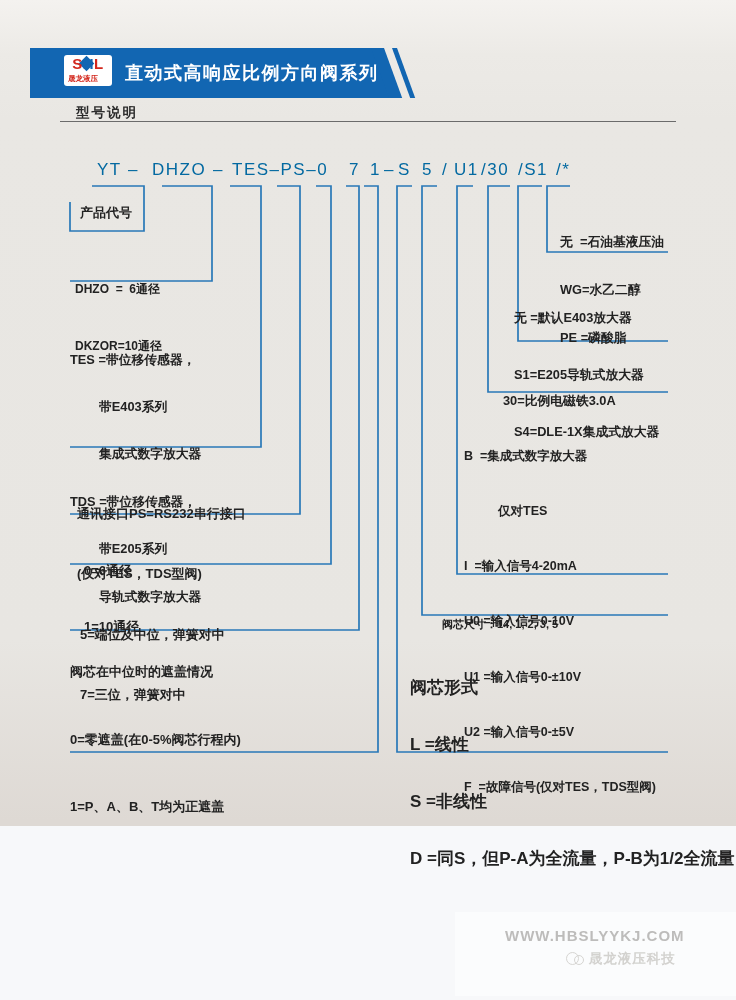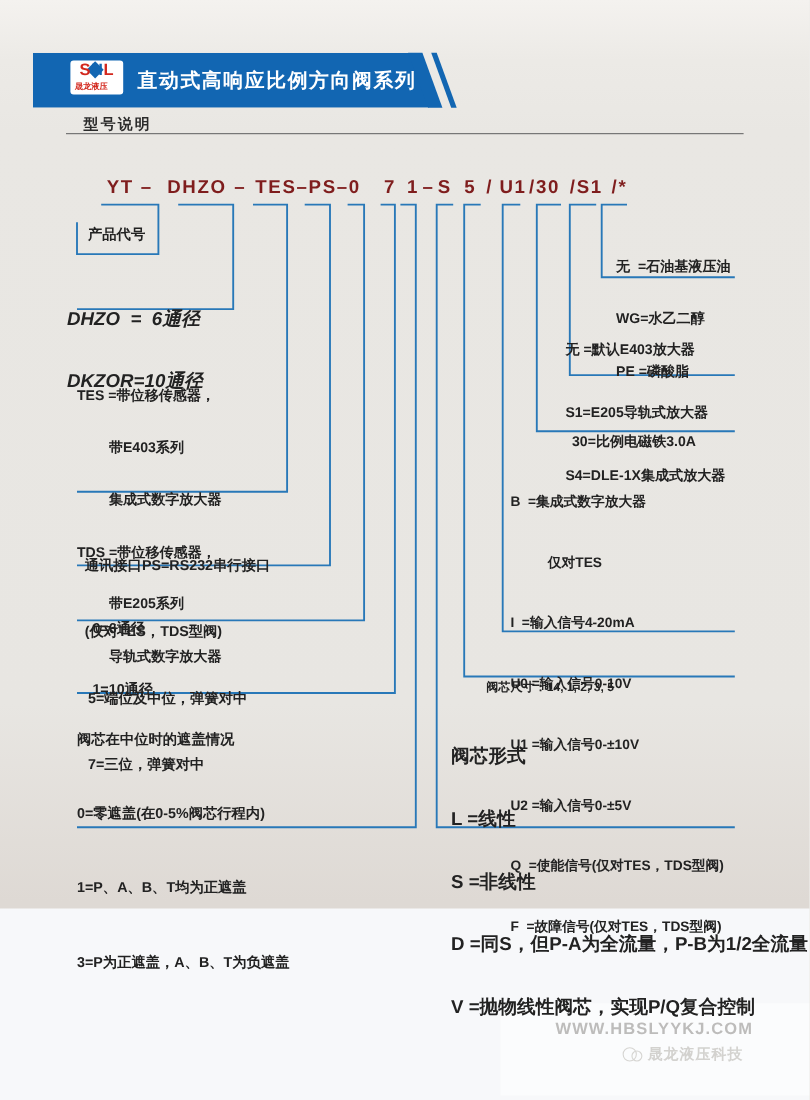--- a/index.html
+++ b/index.html
@@ -19,21 +19,21 @@
   #stripe-2{left:392px;width:5px;}
   #logo-patch{left:64px;top:55px;width:48px;height:31px;background:#fff;border-radius:3px;text-align:center;}
   #logo-diamond{left:17px;top:3px;width:11px;height:11px;background:#1266b2;transform:rotate(45deg);}
   #logo-text{left:0;top:1px;width:48px;font-size:15px;font-weight:900;letter-spacing:.5px;line-height:15px;}
   #logo-text .r{color:#d3281e;} #logo-text .b{color:#1266b2;position:relative;}
   #logo-sub{left:0;top:19px;width:38px;font-size:7.5px;color:#d3281e;font-weight:700;line-height:9px;}
   #banner-title{left:125px;top:61px;font-size:18px;font-weight:700;color:#fff;letter-spacing:1.5px;text-align:center;}
   #model-title{left:60px;top:104px;font-size:13.5px;font-weight:700;color:#2b2b2b;letter-spacing:2px;margin-left:16px;}
   #model-title-rule{left:60px;top:121px;width:616px;height:0;border-top:1.4px solid #6b6b6b;}
   
-  .code-seg{top:160px;font-size:17px;font-weight:700;color:#7f1d1d;letter-spacing:1.5px;white-space:pre;}
+  .code-seg{top:160px;font-size:17px;font-weight:400;color:#0369a1;letter-spacing:1.5px;white-space:pre;}
   
   .blk{color:#222;font-weight:700;white-space:pre;}
   .blk div{white-space:pre;}
   .ind{padding-left:29px;}
   .ind2{padding-left:34px;}
   svg#connector-diagram{position:absolute;left:0;top:0;}
   
   #site-url{left:505px;top:927px;font-size:15px;font-weight:700;color:#bdbcbb;letter-spacing:1px;}
   #company-line{left:566px;top:950px;font-size:13.5px;color:#d3d2cf;font-weight:700;letter-spacing:1px;}
   .ring{display:inline-block;width:11px;height:11px;border:1.5px solid #d6d5d2;border-radius:50%;vertical-align:-2px;}
@@ -87,21 +87,21 @@
     <path d="M412 186 H397 V752 H668"></path>
     <path d="M437 186 H422 V615 H668"></path>
     <path d="M473 186 H457 V574 H668"></path>
     <path d="M510 186 H488 V392 H668"></path>
     <path d="M542 186 H518 V341 H668"></path>
     <path d="M570 186 H547 V252 H668"></path>
   </svg>
 
   <div class="abs blk" style="left:80px;top:204px;font-size:13px;">产品代号</div>
 
-  <div class="abs blk" style="left:61px;top:242px;font-size:17px;line-height:19px;font-style:italic;">
+  <div class="abs blk" style="left:75px;top:242px;font-size:12px;line-height:19px;">
     <div>DHZO  =  6通径</div>
     <div>DKZOR=10通径</div>
   </div>
 
   <div class="abs blk" style="left:70px;top:320px;font-size:12.8px;line-height:15.8px;">
     <div>TES =带位移传感器，</div>
     <div class="ind">带E403系列</div>
     <div class="ind">集成式数字放大器</div>
     <div>TDS =带位移传感器，</div>
     <div class="ind">带E205系列</div>
@@ -120,60 +120,57 @@
 
   <div class="abs blk" style="left:80px;top:585px;font-size:13px;line-height:20px;">
     <div>5=端位及中位，弹簧对中</div>
     <div>7=三位，弹簧对中</div>
   </div>
 
   <div class="abs blk" style="left:70px;top:616px;font-size:13px;line-height:22.5px;">
     <div>阀芯在中位时的遮盖情况</div>
     <div>0=零遮盖(在0-5%阀芯行程内)</div>
     <div>1=P、A、B、T均为正遮盖</div>
-    <div>3=P为正遮盖，A、B、T为负遮盖</div>
   </div>
 
   <div class="abs blk" style="left:560px;top:202px;font-size:12.8px;line-height:16px;">
     <div>无  =石油基液压油</div>
     <div>WG=水乙二醇</div>
     <div>PE =磷酸脂</div>
   </div>
 
   <div class="abs blk" style="left:514px;top:270px;font-size:12.8px;line-height:19px;">
     <div>无 =默认E403放大器</div>
     <div>S1=E205导轨式放大器</div>
     <div>S4=DLE-1X集成式放大器</div>
   </div>
 
-  <div class="abs blk" style="left:503px;top:363px;font-size:12.8px;margin-left:17px;">
+  <div class="abs blk" style="left:503px;top:363px;font-size:12.8px;">
     <div>30=比例电磁铁3.0A</div>
   </div>
 
   <div class="abs blk" style="left:464px;top:410px;font-size:12.5px;line-height:18.4px;">
     <div>B  =集成式数字放大器</div>
     <div class="ind2">仅对TES</div>
     <div>I  =输入信号4-20mA</div>
     <div>U0 =输入信号0-10V</div>
     <div>U1 =输入信号0-±10V</div>
     <div>U2 =输入信号0-±5V</div>
-    <div>Q  =使能信号(仅对TES，TDS型阀)</div>
     <div>F  =故障信号(仅对TES，TDS型阀)</div>
   </div>
 
   <div class="abs blk" style="left:442px;top:593px;font-size:11px;">
     <div>阀芯尺寸：14, 1, 2, 3, 5</div>
   </div>
 
   <div class="abs blk" style="left:410px;top:640px;font-size:17px;line-height:19px;">
     <div>阀芯形式</div>
     <div>L =线性</div>
     <div>S =非线性</div>
     <div>D =同S，但P-A为全流量，P-B为1/2全流量</div>
-    <div>V =抛物线性阀芯，实现P/Q复合控制</div>
   </div>
 
   <div class="abs" id="site-url">WWW.HBSLYYKJ.COM</div>
   <div class="abs" id="company-line">
     <span class="ring"></span><span class="ring"></span>
     <span>晟龙液压科技</span>
   </div>
 </div>
 
 </body></html>

